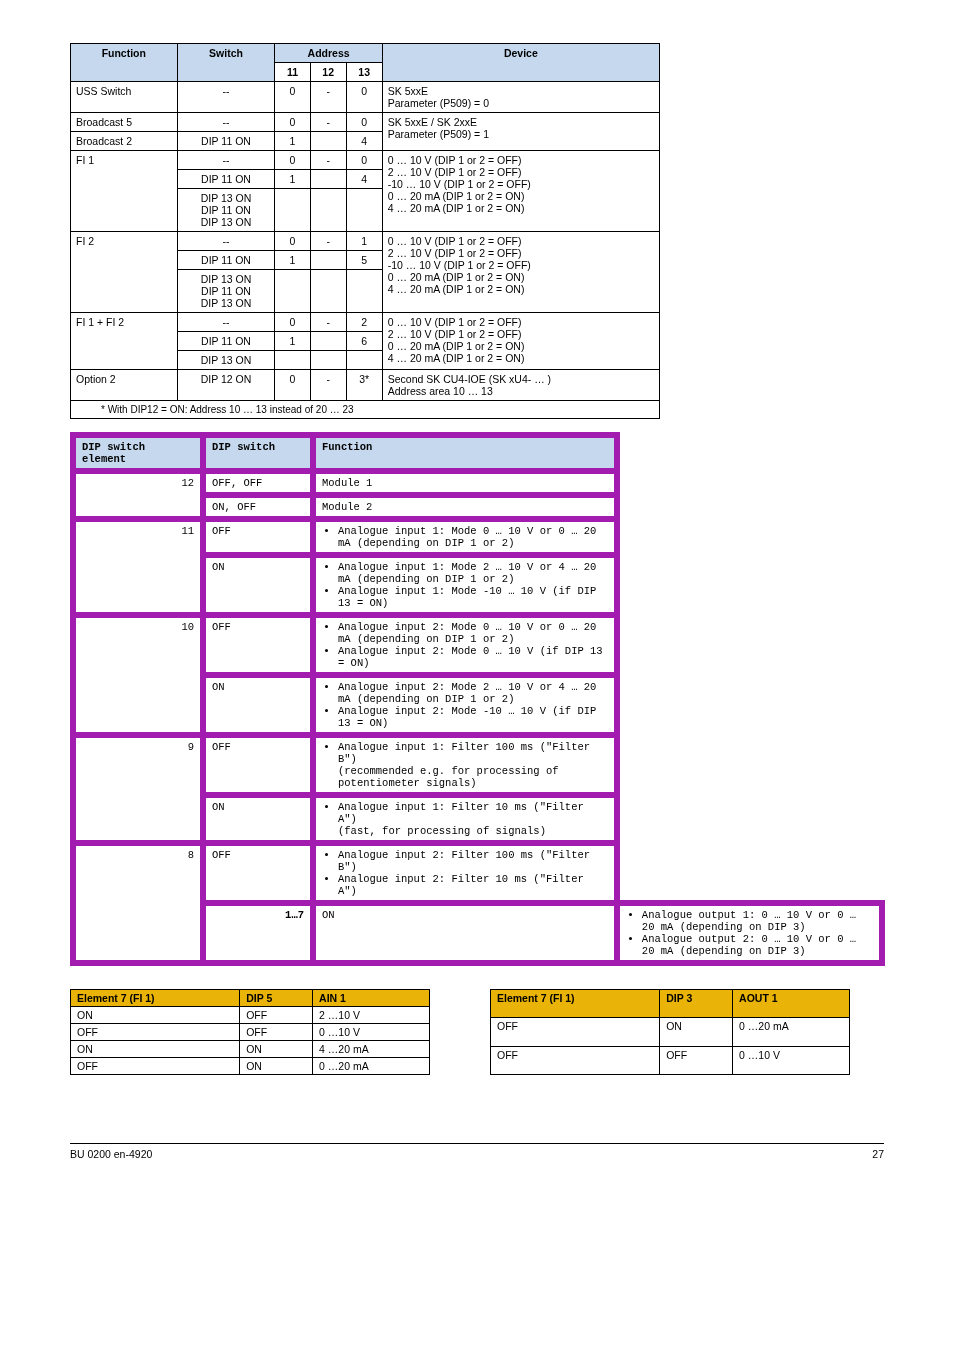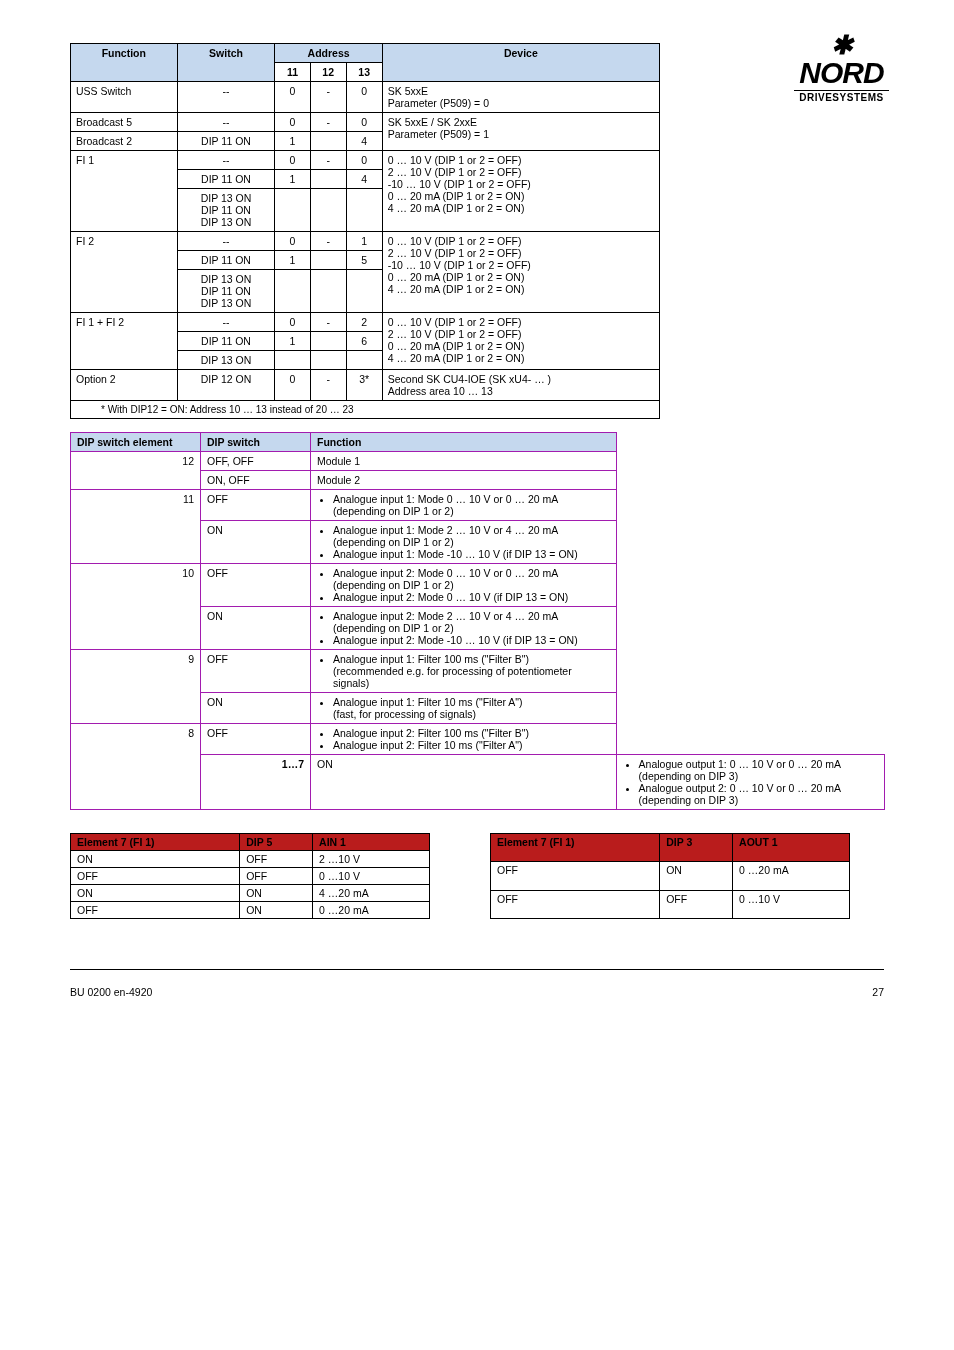--- a/index.html
+++ b/index.html
@@ -69,25 +69,26 @@
     font-size: 13px;
     margin-top: 24px;
     margin-bottom: 8px;
   }
 
   .t2 {
     width: 815px;
     font-size: 10.5px;
   }
   .t2 th, .t2 td {
-    border: 1px solid #a21caf;
+    border: 6px solid #a21caf;
     padding: 3px 6px;
     vertical-align: top;
     text-align: left;
     font-weight: normal;
+    font-family: Liberation Mono, monospace;
   }
   .t2 .hdr { background: #c5d8ee; font-weight: bold; }
   .t2 ul { margin: 0; padding-left: 16px; }
   .t2 .aright { text-align: right; }
 
   .bottom-tables {
     display: flex;
     gap: 60px;
     margin-top: 10px;
   }
@@ -96,41 +97,35 @@
   }
   .t3 { width: 360px; }
   .t4 { width: 360px; }
   .t3 th, .t3 td, .t4 th, .t4 td {
     border: 1px solid #000;
     padding: 2px 6px;
     vertical-align: top;
     text-align: left;
     font-weight: normal;
   }
-  .t3 .hdr, .t4 .hdr { background: #b91c1c; font-weight: bold; }
+  .t3 .hdr, .t4 .hdr { background: #eab308; font-weight: bold; }
 
   .page-footer {
     display: flex;
     justify-content: space-between;
     border-top: 1px solid #000;
-    margin-top: 50px;
-    padding-top: 16px;
+    margin-top: 68px;
+    padding-top: 4px;
     font-size: 10.5px;
   }
 </style>
 </head>
 <body>
 
 <div class="page">
-  <div class="logo">
-    <div class="logo-gear">
-      <span class="gear-icon">✱</span><span>N</span><span>ORD</span>
-    </div>
-    <div class="logo-sub">DRIVESYSTEMS</div>
-  </div>
 
 
   <table class="t1">
     <tbody>
         <tr>
       <th class="hdr" rowspan="2">Function</th>
       <th class="hdr" rowspan="2">Switch</th>
       <th class="hdr" colspan="3">Address</th>
       <th class="hdr" rowspan="2">Device</th>
     </tr>

